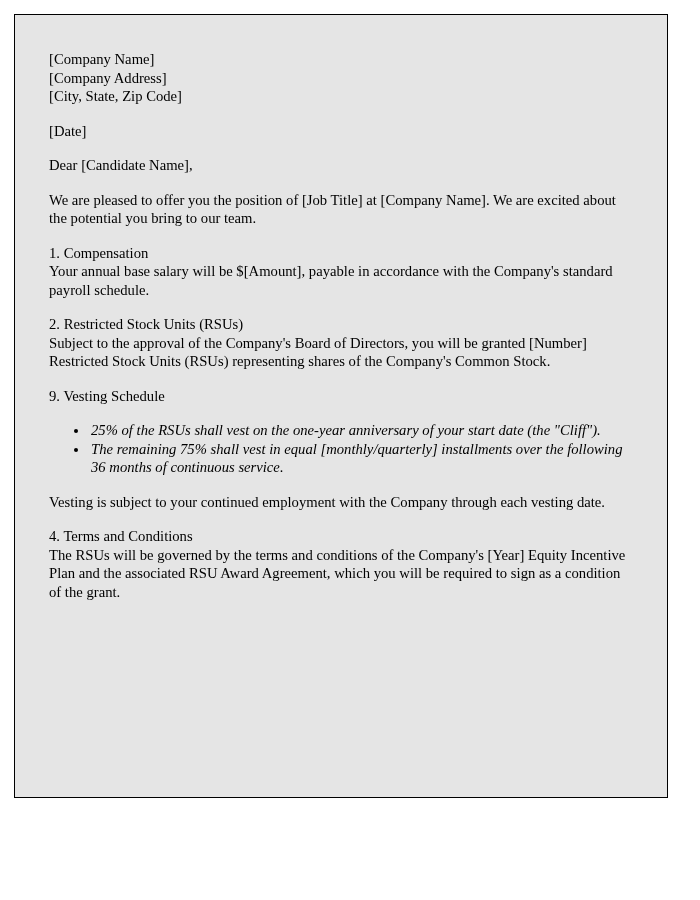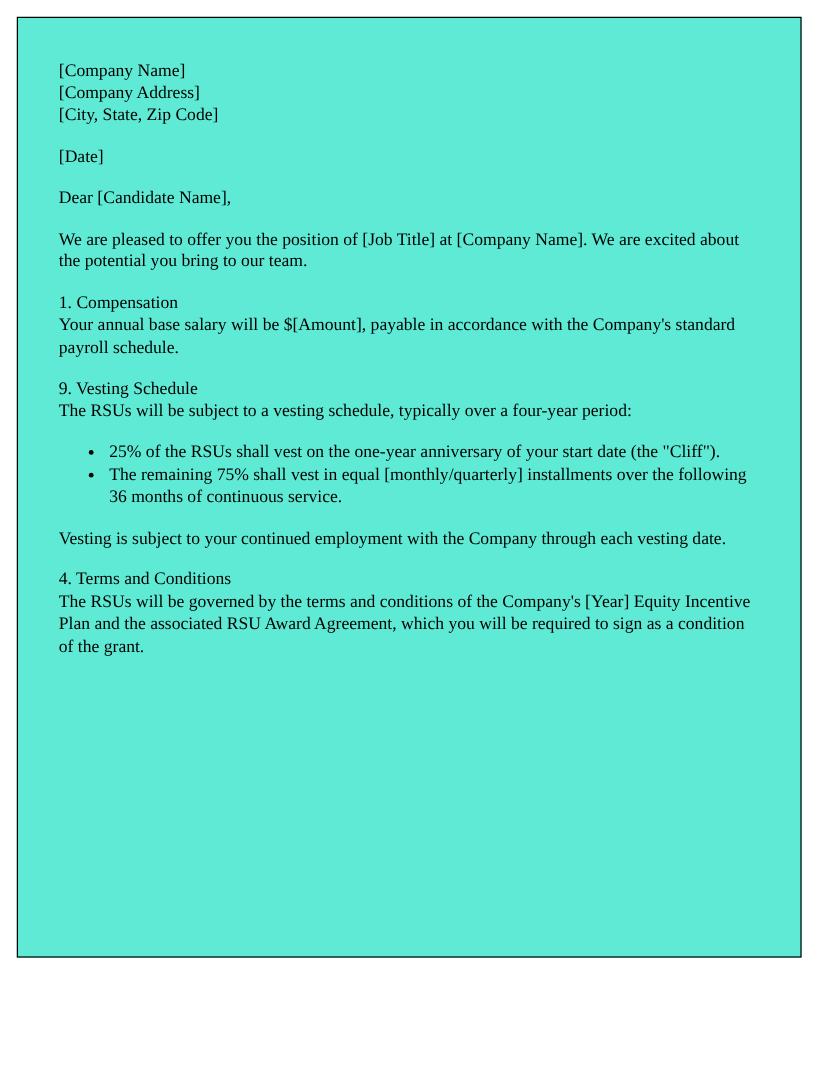--- a/index.html
+++ b/index.html
@@ -17,38 +17,39 @@
     background: #ffffff;
     overflow: hidden;
   }
   .page {
     position: absolute;
     left: 14px;
     top: 14px;
     width: 654px;
     height: 784px;
     border: 1px solid #000000;
-    background: #5eead4;
+    background: #e5e5e5;
     overflow: hidden;
   }
   .content {
     padding: 35px 36px 0 34px;
     font-size: 11pt;
     line-height: 18.5px;
   }
   .para {
     margin-bottom: 16px;
   }
   .heading {
     font-weight: normal;
   }
   ul.bullets {
     margin: 0 0 16px 0;
     padding-left: 40px;
     list-style-type: disc;
+    font-style: italic;
   }
   ul.bullets li {
     margin: 0;
     padding-left: 2px;
   }
 </style>
 </head>
 <body>
 
 <div class="canvas">
@@ -68,24 +69,27 @@
 
       <div class="para">Dear [Candidate Name],</div>
 
       <div class="para">We are pleased to offer you the position of [Job Title] at [Company Name]. We are excited about the potential you bring to our team.</div>
 
       <div class="para">
         <div class="heading">1. Compensation</div>
         <div>Your annual base salary will be $[Amount], payable in accordance with the Company's standard payroll schedule.</div>
       </div>
 
+      <div class="para">
+        <div class="heading">2. Restricted Stock Units (RSUs)</div>
+        <div>Subject to the approval of the Company's Board of Directors, you will be granted [Number] Restricted Stock Units (RSUs) representing shares of the Company's Common Stock.</div>
+      </div>
 
       <div class="para">
         <div class="heading">9. Vesting Schedule</div>
-        <div>The RSUs will be subject to a vesting schedule, typically over a four-year period:</div>
       </div>
 
       <ul class="bullets">
         <li>25% of the RSUs shall vest on the one-year anniversary of your start date (the "Cliff").</li>
         <li>The remaining 75% shall vest in equal [monthly/quarterly] installments over the following 36 months of continuous service.</li>
       </ul>
 
       <div class="para">Vesting is subject to your continued employment with the Company through each vesting date.</div>
 
       <div class="para">

